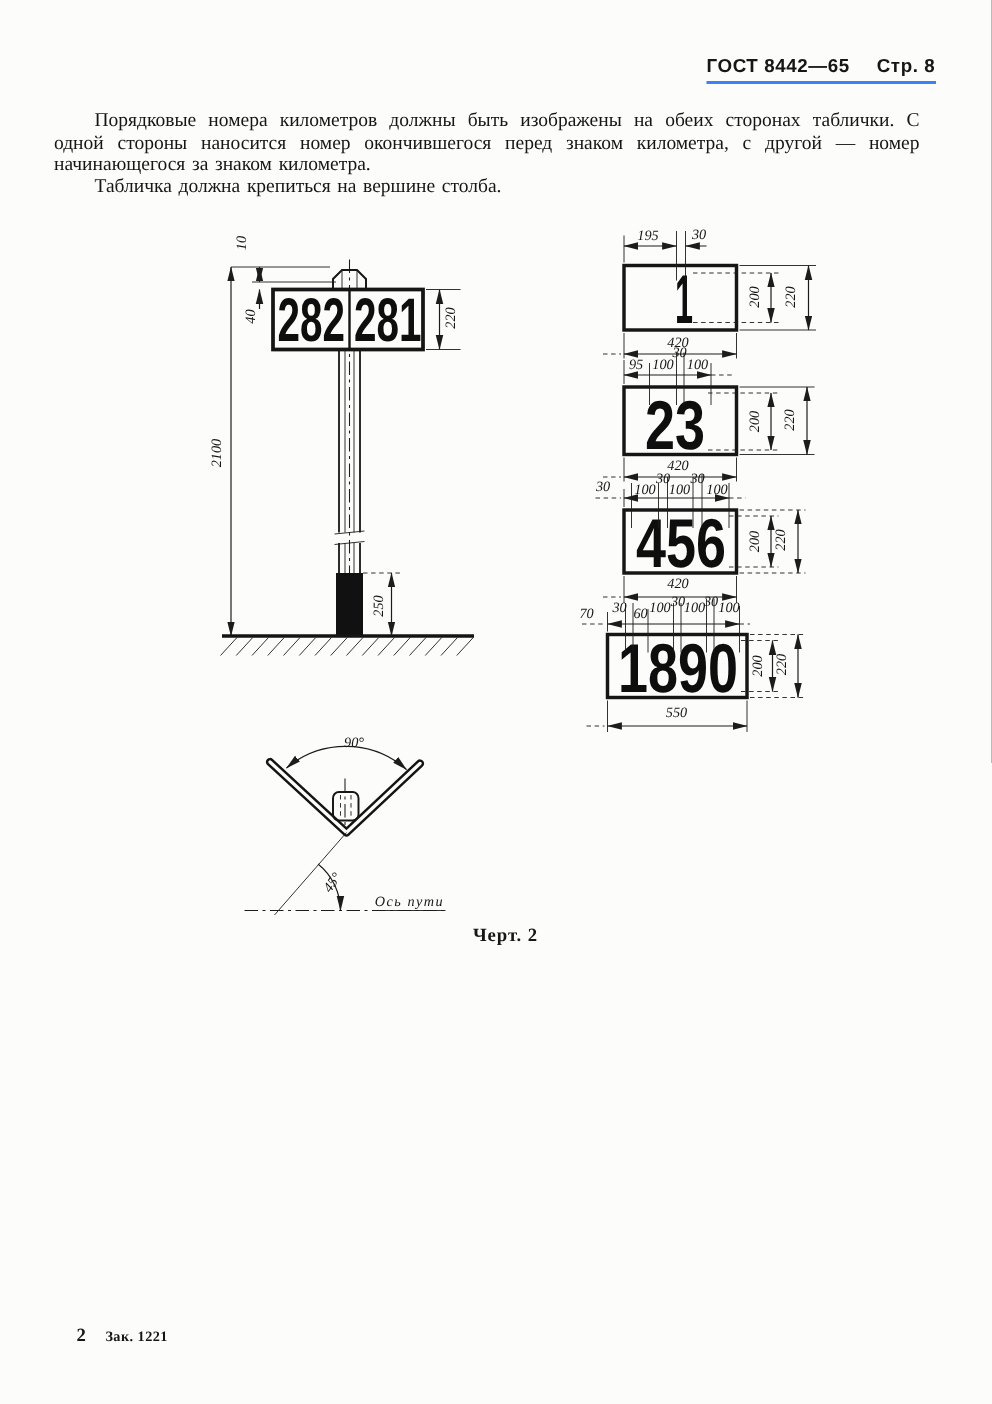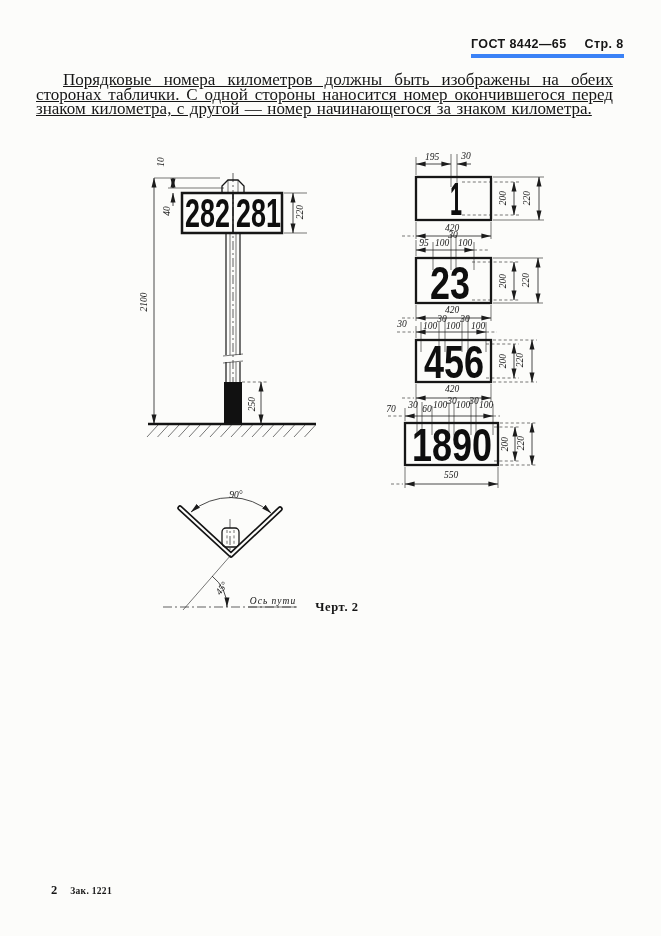--- a/index.html
+++ b/index.html
@@ -1,27 +1,27 @@
 <!DOCTYPE html>
 <html><head>
 <meta charset="utf-8">
 <style>
   html,body{margin:0;padding:0;background:#888;}
   .page{position:relative;width:661px;height:936px;background:#fcfcfa;overflow:hidden;
         font-family:"Liberation Serif",serif;color:#161616;}
   .hdr{position:absolute;top:37px;left:471px;display:flex;gap:18px;align-items:baseline;
-       border-bottom:4px solid #3b82f6;padding-bottom:3px;
+       border-bottom:2px solid #3b82f6;padding-bottom:3px;
        font-family:"Liberation Sans",sans-serif;font-weight:bold;font-size:12.5px;
        letter-spacing:.4px;white-space:nowrap;text-align:center;}
-  .bodyblock{position:absolute;left:36px;width:577px;font-size:17px;line-height:14.7px;
-       text-align:justify;word-spacing:1.2px;text-decoration:underline;}
+  .bodyblock{position:absolute;left:36px;width:577px;font-size:13px;line-height:14.7px;
+       text-align:justify;word-spacing:1.2px;}
   #blk1{top:73px;}
   #blk3{top:650px;left:40px;width:575px;}
   p.ind{text-indent:27px;margin:0;}
-  .caption{position:absolute;top:600px;left:277px;width:120px;text-align:center;
+  .caption{position:absolute;top:616px;left:277px;width:120px;text-align:center;
        font-size:12.5px;font-weight:600;letter-spacing:.6px;}
   .pfooter{position:absolute;top:883px;left:51px;display:flex;align-items:baseline;gap:13px;
        font-weight:bold;}
   .f-num{font-size:12.5px;}
   .f-ord{font-size:9.5px;letter-spacing:.3px;}
   svg.draw{position:absolute;top:140px;left:0;}
   
   .ol{stroke:#161616;fill:none;}
   .dl{stroke:#1c1c1c;stroke-width:.8;fill:none;}
   .xl{stroke:#1c1c1c;stroke-width:.6;fill:none;}
@@ -36,20 +36,21 @@
 
 <div class="page">
 
   <div class="hdr">
     <span>ГОСТ 8442—65</span>
     <span>Стр. 8</span>
   </div>
 
   <div class="bodyblock" id="blk1">
     <p class="ind">Порядковые номера километров должны быть изображены на обеих сторонах таблички. С одной стороны наносится номер окончившегося перед знаком километра, с другой — номер начинающегося за знаком километра.</p>
+    <p class="ind">Табличка должна крепиться на вершине столба.</p>
   </div>
 
   <svg class="draw" width="661" height="500" viewBox="0 0 661 500">
     <defs>
       <marker id="ar" viewBox="0 0 10 6" markerWidth="10" markerHeight="6" refX="9.6" refY="3" orient="auto-start-reverse" markerUnits="userSpaceOnUse">
         <path d="M10,3 L0,0.5 L0,5.5 Z" fill="#1c1c1c"></path>
       </marker>
     </defs>
 
     <g>

